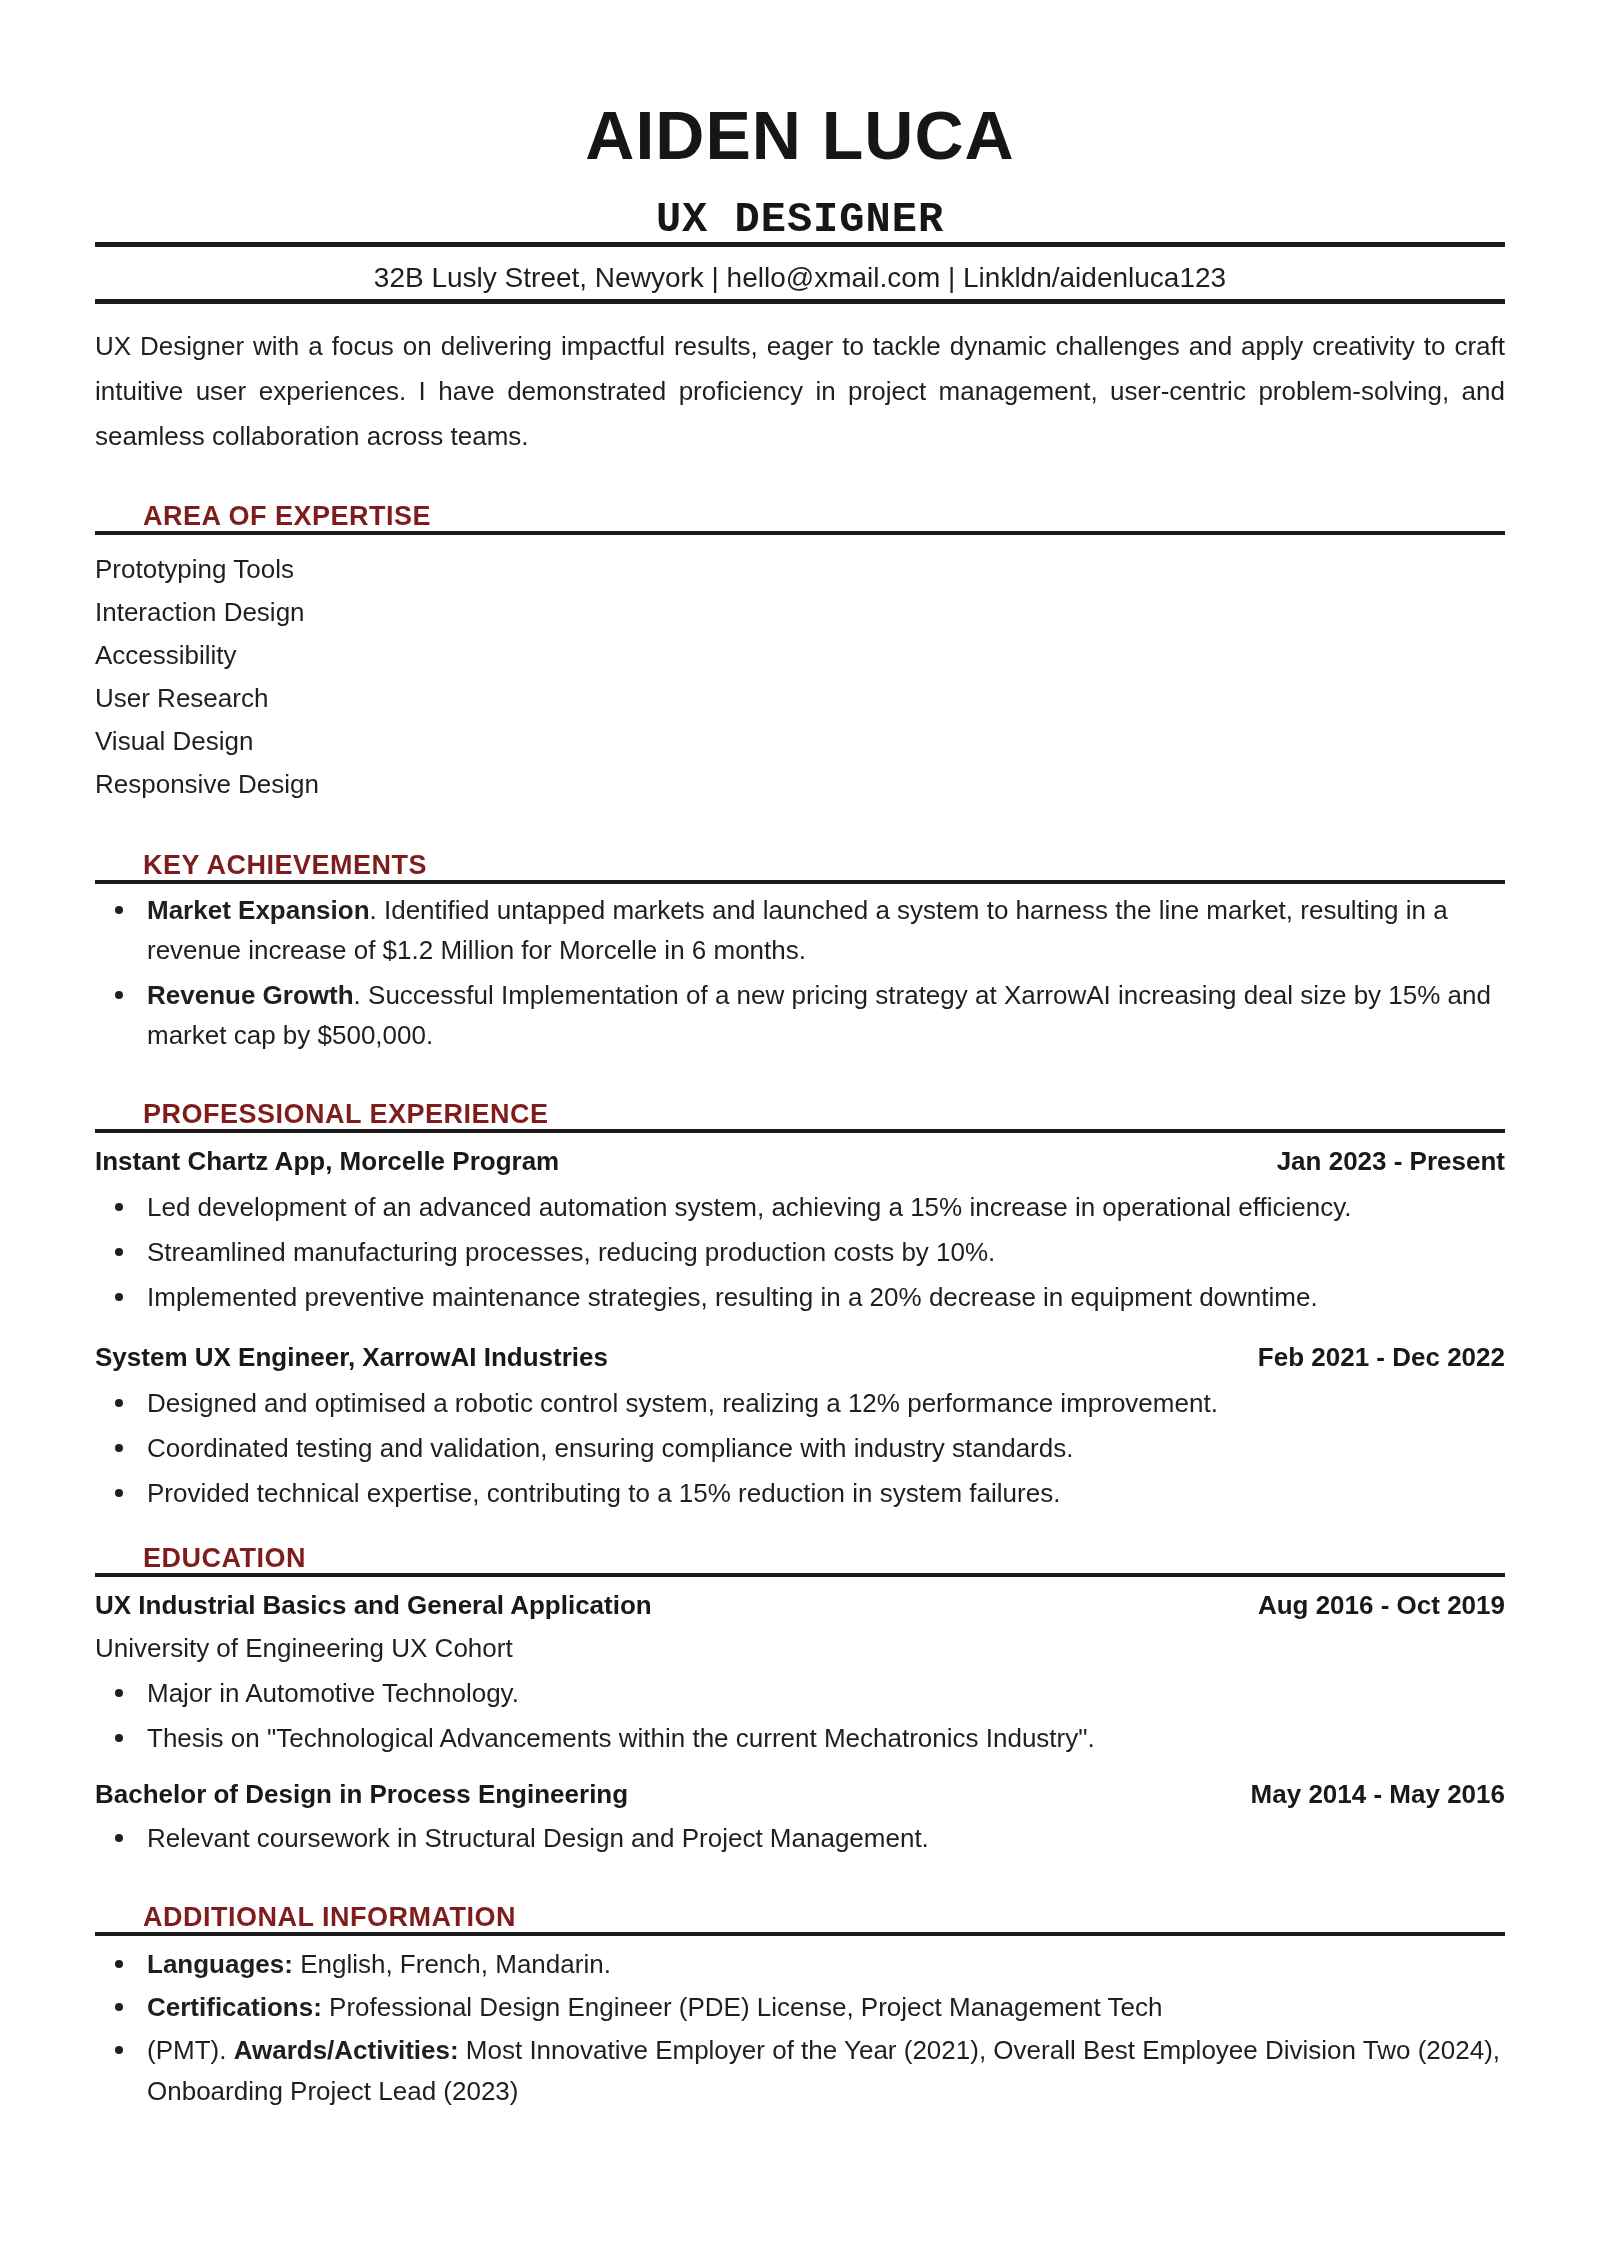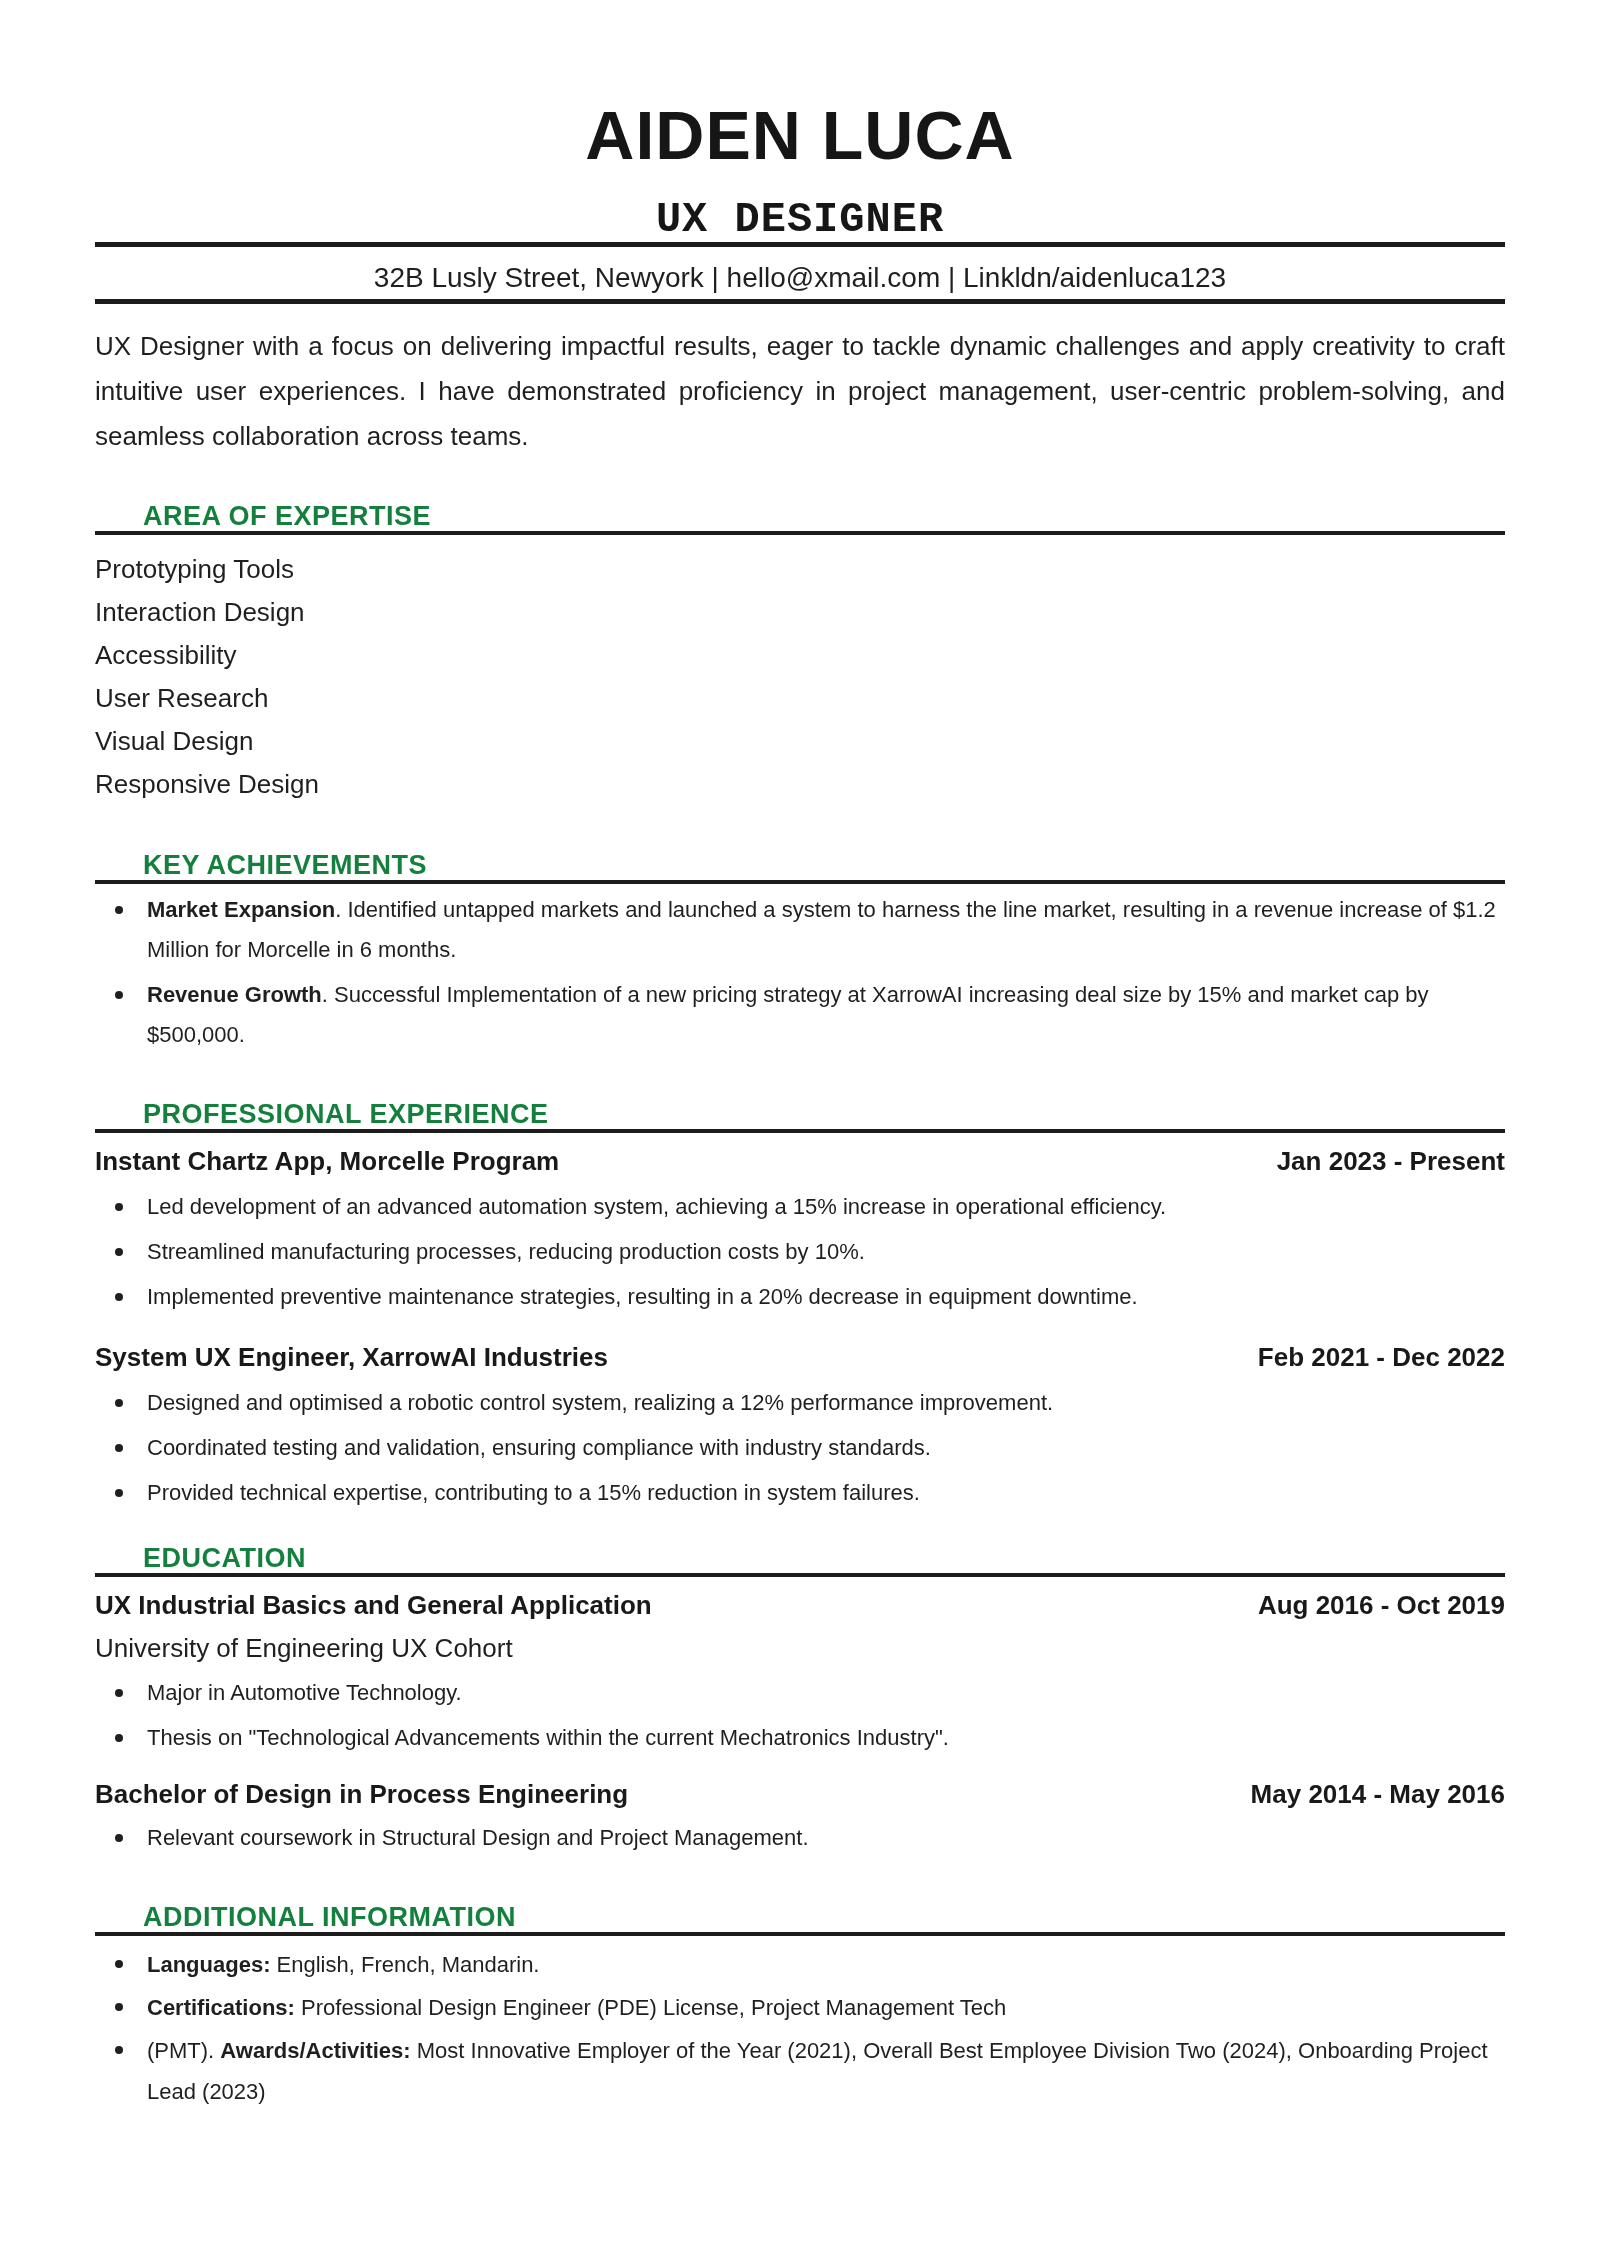--- a/index.html
+++ b/index.html
@@ -27,32 +27,32 @@
   .hr-a { margin-top: 28px; }
   .hr-b { margin-top: 8px; }
   .contact { margin-top: 10px; text-align: center; font-size: 28px; line-height: 42px; }
 
   .summary {
     margin: 20px 0 0; font-size: 26px; line-height: 45px;
     text-align: justify;
   }
 
   .sec-h {
-    margin: 0; padding-left: 48px; color: #15803d;
+    margin: 0; padding-left: 48px; color: #7f1d1d;
     font-size: 27px; line-height: 30px; font-weight: bold; letter-spacing: 0.5px;
   }
   .mt-42 { margin-top: 42px; } .mt-44 { margin-top: 44px; } .mt-30 { margin-top: 30px; }
   .hr-h { margin-top: 11px; }
 
   .grid3 {
     margin-top: 13px; display: grid; grid-template-columns: 1fr;
     font-size: 26px; line-height: 43px;
   }
 
-  ul.bullets { list-style: none; margin: 6px 0 0; padding: 0; font-size: 22px; line-height: 40px; }
+  ul.bullets { list-style: none; margin: 6px 0 0; padding: 0; font-size: 26px; line-height: 40px; }
   ul.bullets li { position: relative; padding-left: 52px; margin-bottom: 5px; }
   ul.bullets li::before {
     content: ""; position: absolute; left: 20px; top: 16px;
     width: 8px; height: 8px; border-radius: 50%; background: #1f1f1f;
   }
   ul.tight { margin-top: 4px; }
   ul.addl { margin-top: 8px; line-height: 41px; }
   ul.addl li { margin-bottom: 2px; }
 
   .b { font-weight: bold; }

